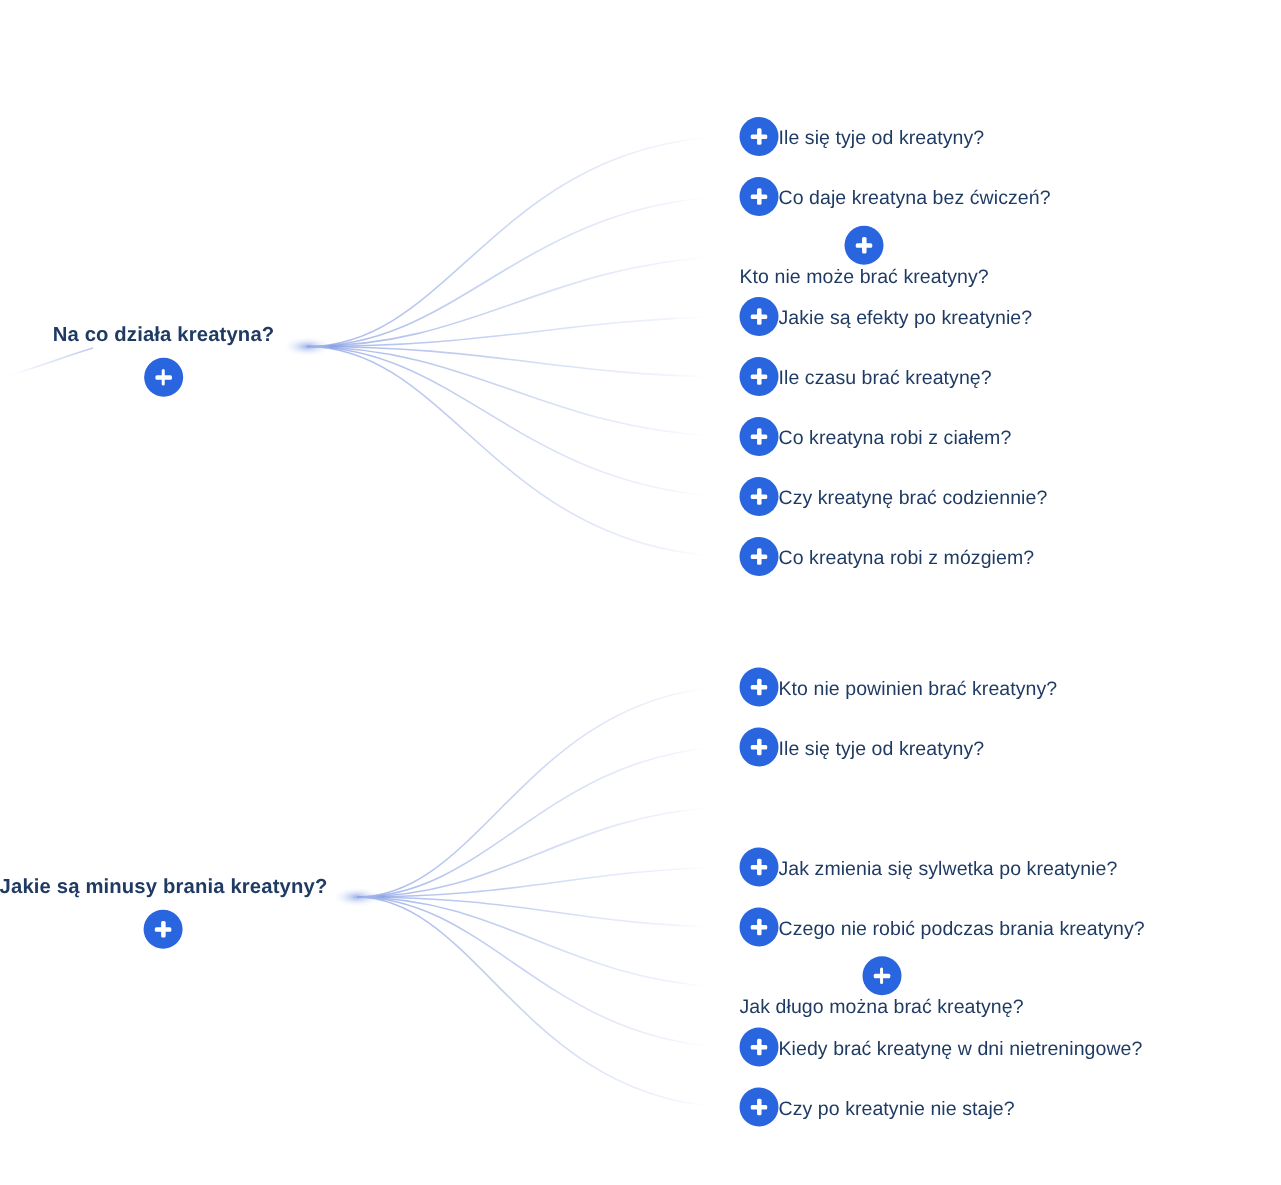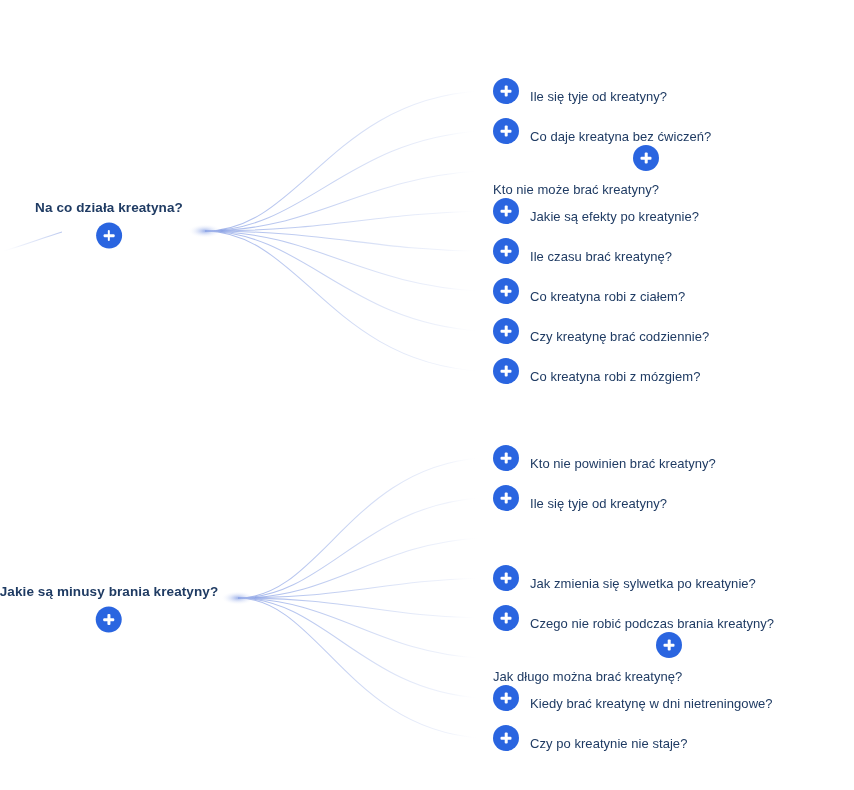--- a/index.html
+++ b/index.html
@@ -64,22 +64,21 @@
   }
   .plus-btn::after {
     left: 50%; top: 50%;
     width: 2.6px; height: 11px;
     transform: translate(-50%, -50%);
   }
   .leaf-node {
     position: absolute;
     transform: translateY(-50%);
     display: flex;
-    align-items: flex-end;
-    gap: 11px;
+    align-items: center;
     white-space: nowrap;
   }
   .leaf-label {
     font-size: 13px;
     font-weight: 500;
     color: #1f3b63;
     letter-spacing: 0.05px;
     white-space: nowrap;
   }
 </style>
@@ -127,21 +126,21 @@
       <path d="M238,598 C335,598 375,544 480,538"></path>
       <path d="M238,598 C348,598 382,581 480,578"></path>
       <path d="M238,598 C348,598 382,616 480,618"></path>
       <path d="M238,598 C335,599 375,652 480,658"></path>
       <path d="M238,598 C325,599 362,690 480,698"></path>
       <path d="M238,598 C318,599 348,729 480,738"></path>
     </g>
     <ellipse cx="238" cy="598" rx="17" ry="7" fill="url(#hubGlow)"></ellipse>
   </svg>
 
-  <div class="root-node" style="left:109px; top:224px;">
+  <div class="root-node" style="left:109px; top:240px;">
     <div class="root-label">Na co działa kreatyna?</div>
     <button class="plus-btn" aria-label="Na co działa kreatyna?"></button>
   </div>
 
   <div class="leaf-node" style="left:493px; top:91px;">
     <button class="plus-btn"></button>
     <span class="leaf-label">Ile się tyje od kreatyny?</span>
   </div>
   <div class="leaf-node" style="left:493px; top:131px;">
     <button class="plus-btn"></button>

